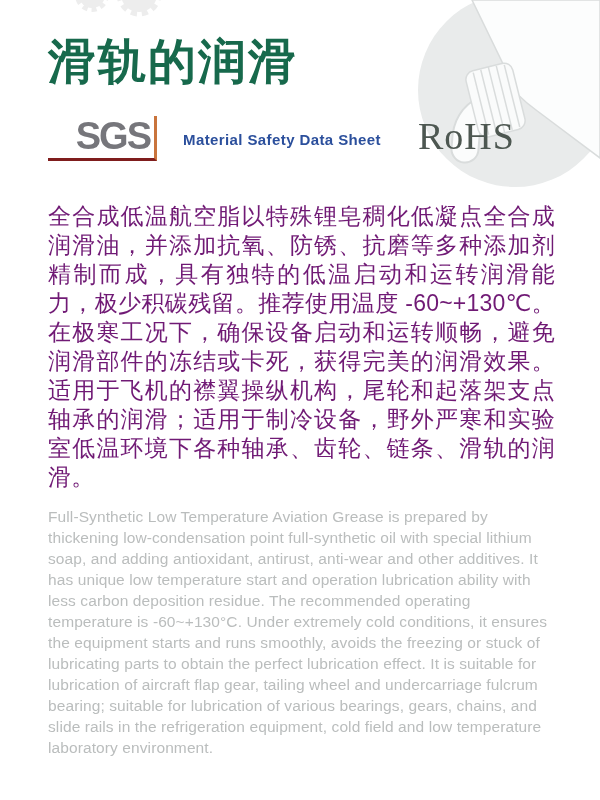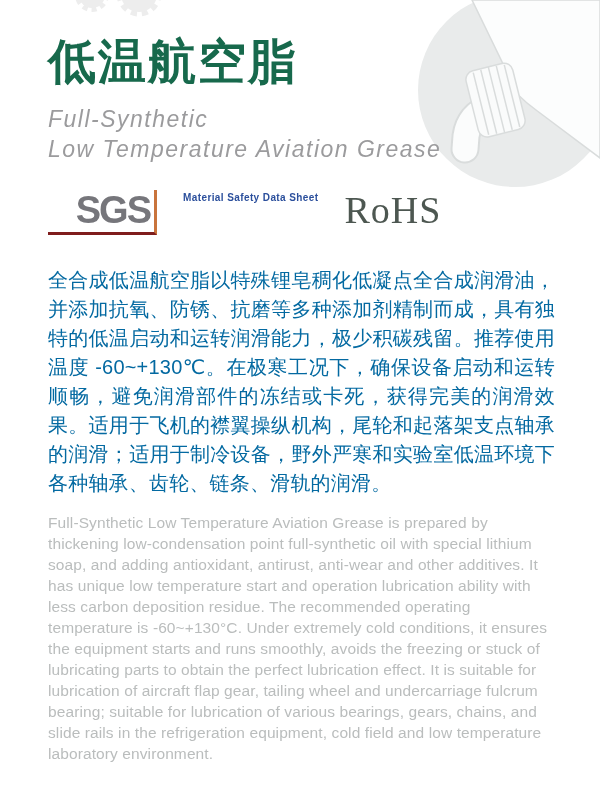--- a/index.html
+++ b/index.html
@@ -47,33 +47,33 @@
   .sgs-label {
     font-size: 38px; font-weight: 700; line-height: 36px;
     color: #76767b; letter-spacing: -2px;
   }
   .msds-box { margin-left: 26px; text-align: left; }
   .msds-label {
     font-size: 37px; font-weight: 700; line-height: 34px;
     color: #2b4f9c; letter-spacing: 0;
   }
   .msds-sublabel {
-    font-size: 10px; font-weight: 700; margin-top: 2px;
+    font-size: 15px; font-weight: 700; margin-top: 15px;
     color: #2b4f9c; letter-spacing: 0.4px;
   }
-  .rohs-box { margin-left: 26px; }
+  .rohs-box { margin-left: 37px; }
   .rohs-label {
     font-family: "Liberation Serif", "DejaVu Serif", serif;
     font-size: 38px; line-height: 40px;
     color: #4d5751; letter-spacing: 1px;
   }
   .desc-cn {
-    margin-top: 14px;
-    font-size: 20px; line-height: 29px;
-    color: #0369a1; letter-spacing: 0.2px;
+    margin-top: 24px;
+    font-size: 23px; line-height: 29px;
+    color: #701a75; letter-spacing: 0.2px;
     text-align: justify;
   }
   .desc-en {
     margin-top: 14px;
     font-size: 15.5px; line-height: 21px;
     color: #babdbd; letter-spacing: 0.1px;
   }
 </style>
 </head>
 <body>
@@ -96,26 +96,22 @@
   <path d="M 104 106 C 88 112 80 122 78 136 L 77 149" fill="none" stroke="#fbfcfc" stroke-width="25" stroke-linecap="round"></path>
 
   <g transform="rotate(-14 108 102)">
     <rect x="84" y="66" width="48" height="68" rx="9" fill="#fafbfb" stroke="#d9dcdc" stroke-width="1.5"></rect>
     <path d="M 93 68 L 93 132 M 101 67 L 101 133 M 109 66 L 109 134 M 117 67 L 117 133 M 125 68 L 125 132" stroke="#d9dcdc" stroke-width="1.5" fill="none"></path>
   </g>
 </svg>
 
 <div class="content">
 
-  <div class="title-cn-2">低温航空脂</div>
+  <div class="title-cn-2">滑轨的润滑</div>
 
-  <div class="subtitle">
-    <div>Full-Synthetic</div>
-    <div>Low Temperature Aviation Grease</div>
-  </div>
 
   <div class="certs">
     <div class="sgs-box">
       <div class="sgs-label">SGS</div>
     </div>
     <div class="msds-box">
       <div class="msds-sublabel">Material Safety Data Sheet</div>
     </div>
     <div class="rohs-box">
       <div class="rohs-label">RoHS</div>

